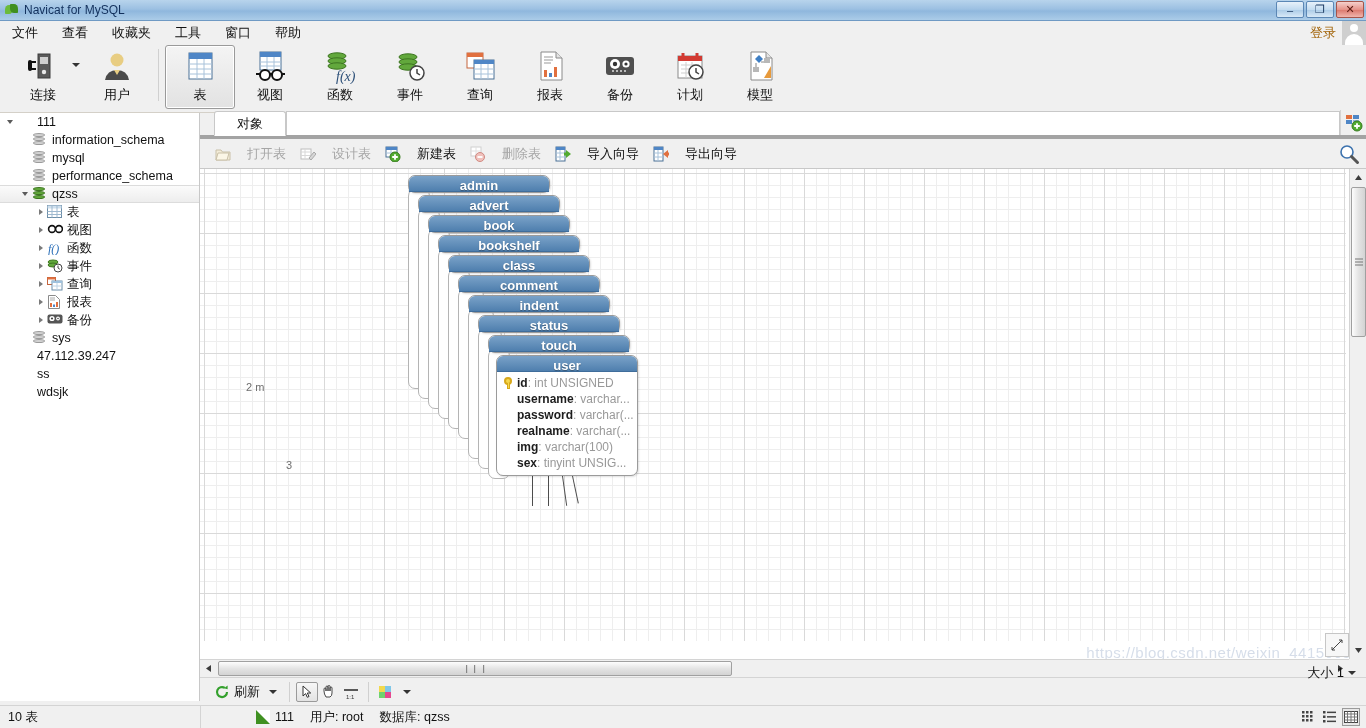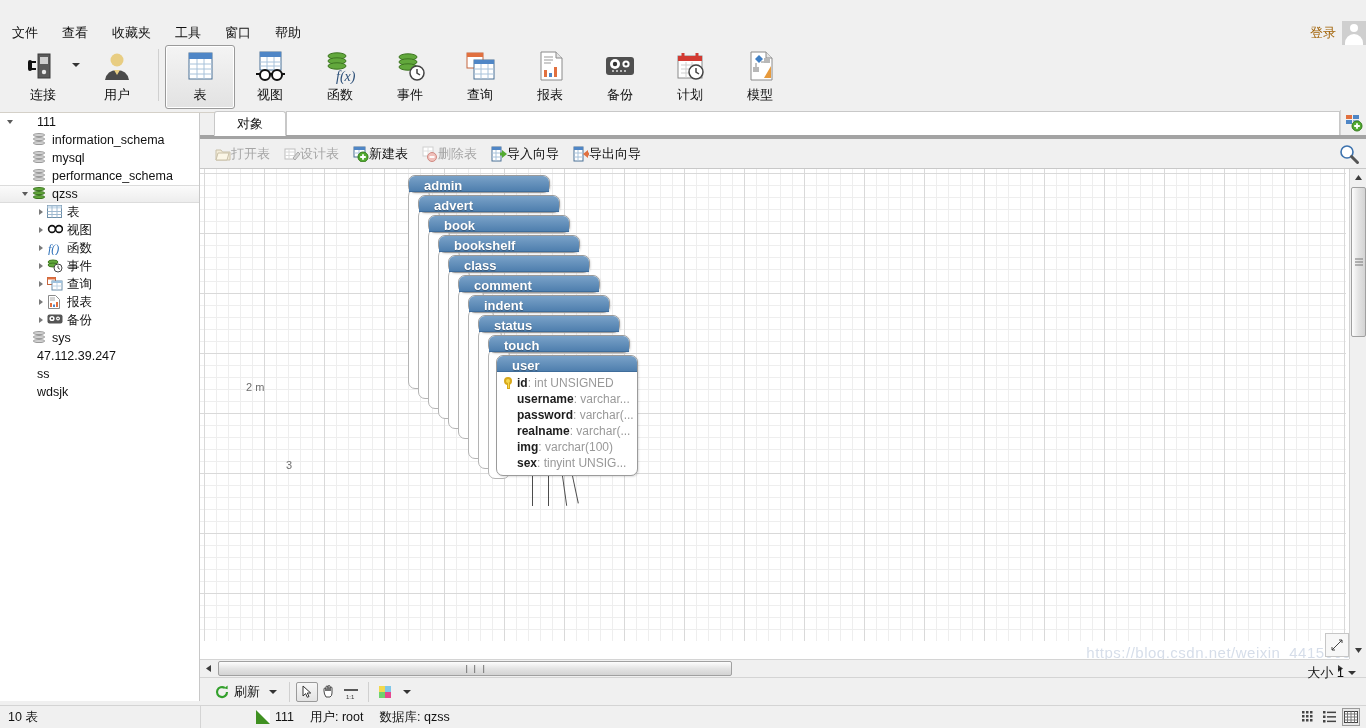--- a/index.html
+++ b/index.html
@@ -145,21 +145,21 @@
     border-left:1px solid #d4d4d4; cursor:default; background:#f0f0f0;
   }
 
   
   .objbar {
     position:absolute; left:200px; top:139px; width:1166px; height:30px;
     background:#f0f0f0; border-bottom:1px solid #c8c8c8;
     display:flex; align-items:center; padding-left:8px;
   }
   .ob-btn {
-    display:flex; align-items:center; gap:0; padding:2px 6px; font-size:13px;
+    display:flex; align-items:center; gap:16px; padding:2px 6px; font-size:13px;
     cursor:default; border:1px solid transparent; border-radius:2px;
   }
   .ob-btn.disabled { color:#a6a6a6; }
   .ob-btn:not(.disabled) { color:#111; }
   .ob-ico { width:16px;height:16px; position:relative; flex:0 0 16px; }
   .search-ico-wrap {
     position:absolute; right:6px; top:4px; width:22px; height:22px; cursor:default;
   }
 
   
@@ -179,27 +179,26 @@
     background-position: 4px 0px, 0px 4px, 4px 0px, 0px 4px;
   }
   .ercard {
     position:absolute;
     background:#fff;
     border:1px solid #9b9b9b;
     border-radius:7px;
     box-shadow: 1px 1px 2px rgba(0,0,0,0.13);
   }
   .ercard .hd {
-    height:16px; line-height:20px; text-align:left;
+    height:16px; line-height:20px; text-align:center;
     font-weight:bold; font-size:13px; color:#fff;
     background: linear-gradient(180deg,#7aa2c8 0%, #4f7fae 100%);
     border-radius:6px 6px 0 0;
     border-bottom:1px solid #3f6d9b;
     text-shadow: 0 1px 1px rgba(0,0,0,.35);
-    padding-left: 15px;
   }
   .ercard .body { padding:3px 4px 4px 6px; }
   .fld { font-size:12px; line-height:16px; white-space:nowrap; color:#999; display:flex; align-items:center;}
   .fld b { color:#1d1d1d; font-weight:bold; }
   .keyico {
     width:12px;height:12px;margin-right:2px;position:relative; flex:0 0 12px;
   }
   .keyico .ring{position:absolute;left:1px;top:0;width:8px;height:8px;border-radius:50%;border:2px solid #d8a81a;background:#f5d84e;}
   .keyico .stem{position:absolute;left:4px;top:6px;width:3px;height:6px;background:#f5d84e;border:1px solid #d8a81a;border-top:none;}
   .ghost {
@@ -273,20 +272,32 @@
     width:18px;height:18px;border:1px solid transparent;display:flex;align-items:center;justify-content:center;
     cursor:default;
   }
   .view-ico.active { border:1px solid #9a9a9a; background:#e8e8e8; }
 </style>
 </head>
 <body>
 
 <div id="app">
 
+  <div class="titlebar">
+    <div class="title-ico">
+      <span class="leaf1"></span>
+        <span class="leaf2"></span>
+    </div>
+    <span class="title-text">Navicat for MySQL</span>
+    <div class="win-btns">
+      <div class="win-btn">–</div>
+      <div class="win-btn">❐</div>
+      <div class="win-btn close">✕</div>
+    </div>
+  </div>
 
   <div class="menubar">
     <div class="menu-item">文件</div>
     <div class="menu-item">查看</div>
     <div class="menu-item">收藏夹</div>
     <div class="menu-item">工具</div>
     <div class="menu-item">窗口</div>
     <div class="menu-item">帮助</div>
     <div class="login-area">
       <span class="login-text">登录</span>

